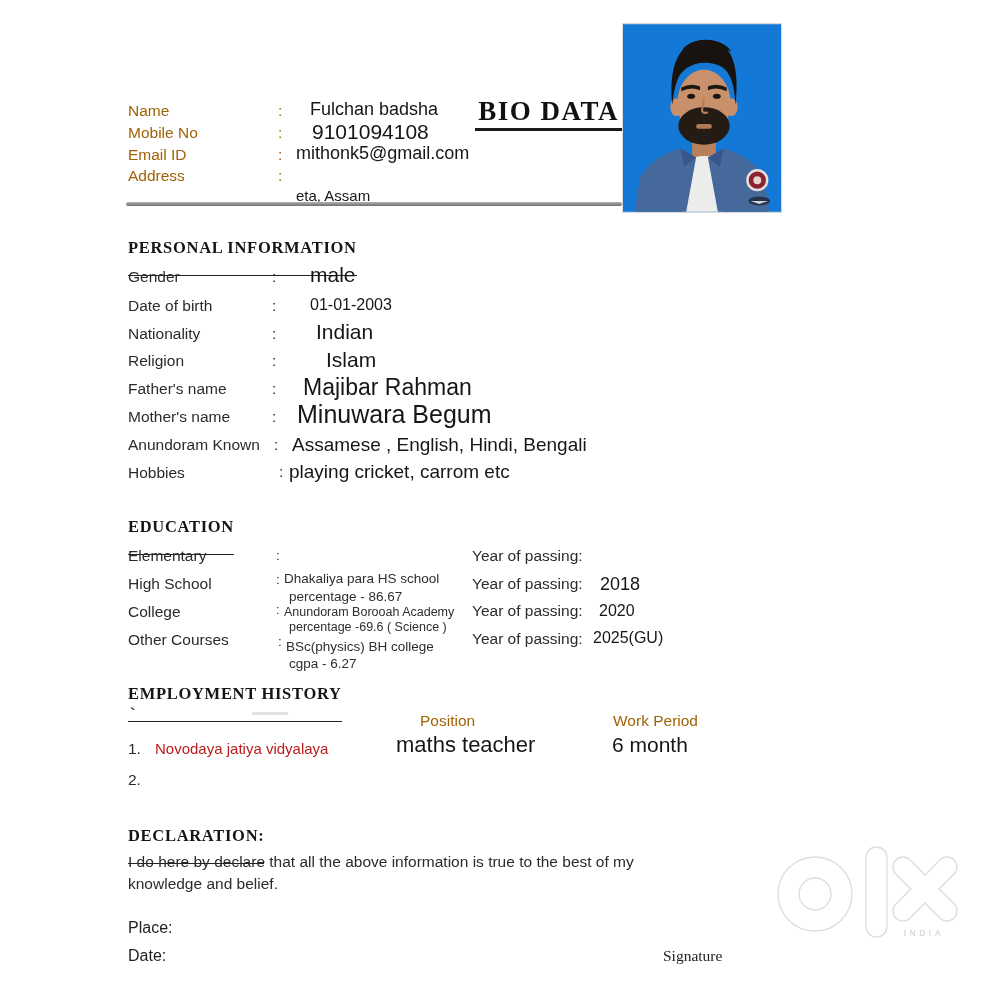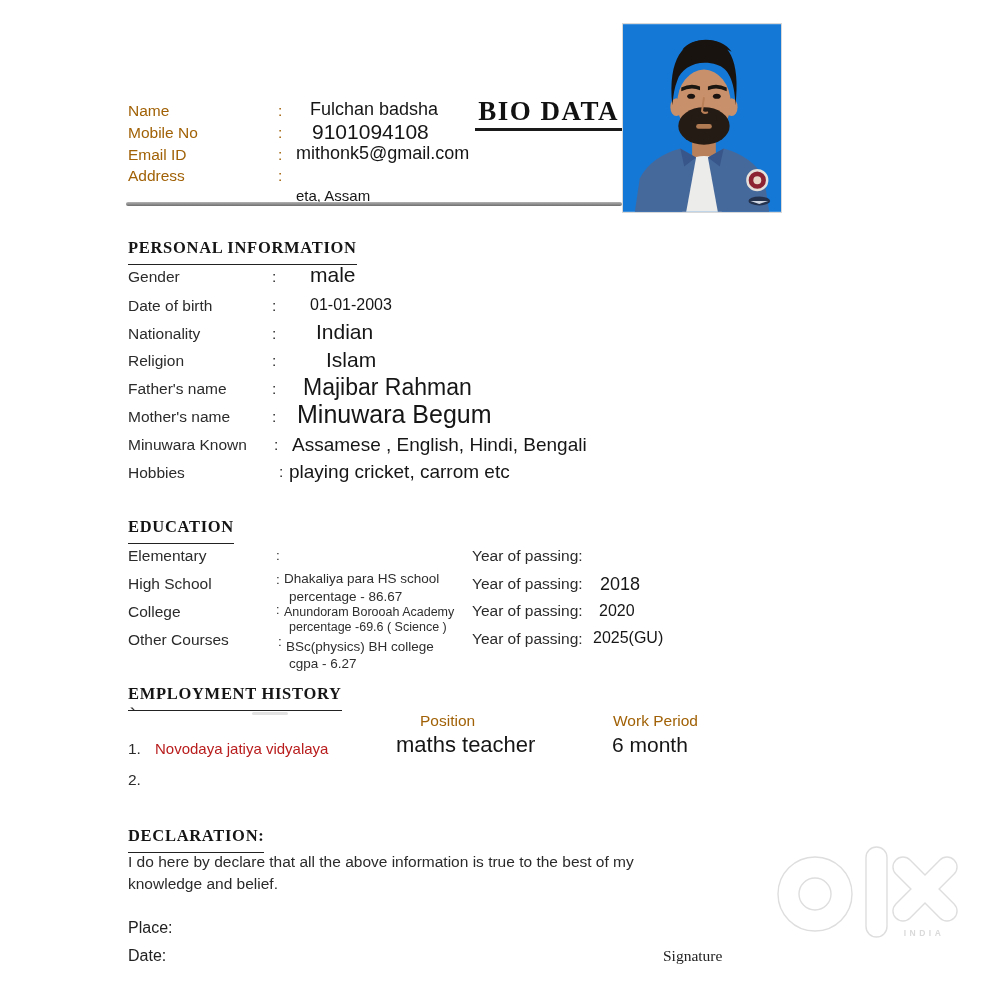--- a/index.html
+++ b/index.html
@@ -6,21 +6,21 @@
   .page{position:relative;width:1000px;height:1000px;background:#ffffff;
         font-family:"Liberation Sans",sans-serif;color:#1e1e1e;overflow:hidden;}
   .abs{position:absolute;white-space:nowrap;}
   .serif{font-family:"Liberation Serif",serif;}
   .doc-title{font-family:"Liberation Serif",serif;font-weight:bold;font-size:27px;
              letter-spacing:1.5px;color:#111;border-bottom:3px solid #1a1a1a;
              padding:0 3px 1px 3px;display:inline-block;}
   .title-wrap{position:absolute;left:128px;top:52px;width:494px;text-align:right;margin-top:44px;}
   .sec-h{font-family:"Liberation Serif",serif;font-weight:bold;font-size:16.5px;
          letter-spacing:0.7px;color:#151515;border-bottom:1.7px solid #222;
-         padding-bottom:6px;display:inline-block;}
+         padding-bottom:17px;display:inline-block;}
   .lbl{font-size:15.5px;color:#2b2b2b;}
   .blbl{font-size:15.5px;font-weight:normal;color:#a16207;}
   .val{color:#161616;}
   .sm{font-size:13.5px;color:#2e2e2e;}
   .xs{font-size:12.5px;color:#2e2e2e;}
   .sep{position:absolute;left:126px;top:202px;width:496px;height:4px;
        background:linear-gradient(#b3b3b3,#6e6e6e);border-radius:2px;}
   .photo{position:absolute;left:622px;top:23px;width:160px;height:190px;
          border:1px solid #d8d8d8;box-sizing:border-box;}
   .smudge{position:absolute;left:252px;top:712px;width:36px;height:3px;
@@ -100,21 +100,21 @@
   <span class="abs val" style="left:326px;top:348px;font-size:21px">Islam</span>
 
   <span class="abs lbl" style="left:128px;top:380px">Father's name</span>
   <span class="abs lbl" style="left:272px;top:380px">:</span>
   <span class="abs val" style="left:303px;top:374px;font-size:23px">Majibar Rahman</span>
 
   <span class="abs lbl" style="left:128px;top:408px">Mother's name</span>
   <span class="abs lbl" style="left:272px;top:408px">:</span>
   <span class="abs val" style="left:297px;top:400px;font-size:25px">Minuwara Begum</span>
 
-  <span class="abs lbl" style="left:128px;top:436px">Minuwara Known</span>
+  <span class="abs lbl" style="left:128px;top:436px">Anundoram Known</span>
   <span class="abs lbl" style="left:274px;top:436px">:</span>
   <span class="abs val" style="left:292px;top:434px;font-size:19px">Assamese , English, Hindi, Bengali</span>
 
   <span class="abs lbl" style="left:128px;top:464px">Hobbies</span>
   <span class="abs lbl" style="left:279px;top:463px">:</span>
   <span class="abs val" style="left:289px;top:461px;font-size:19px">playing cricket, carrom etc</span>
 
   <span class="abs" style="left:128px;top:517px"><span class="sec-h">EDUCATION</span></span>
 
   <span class="abs lbl" style="left:128px;top:547px">Elementary</span>

